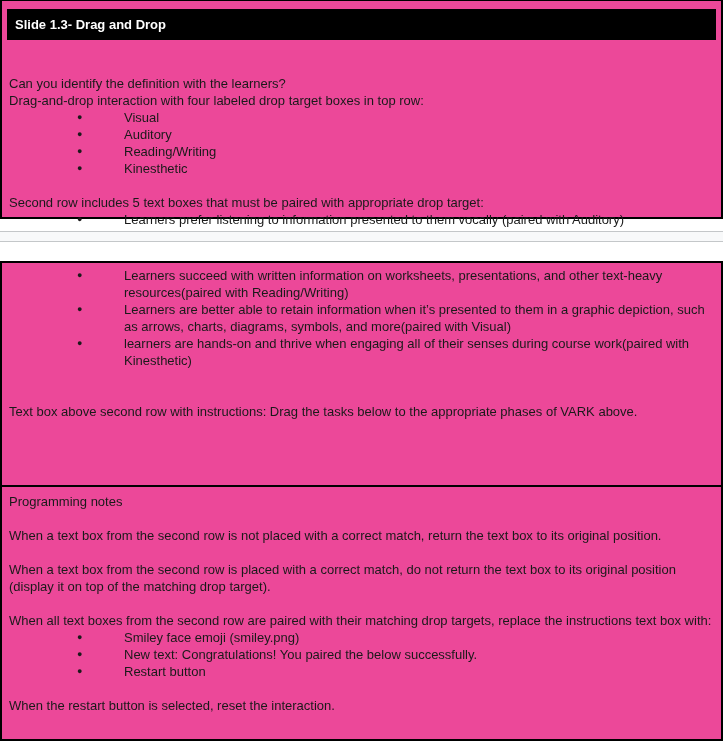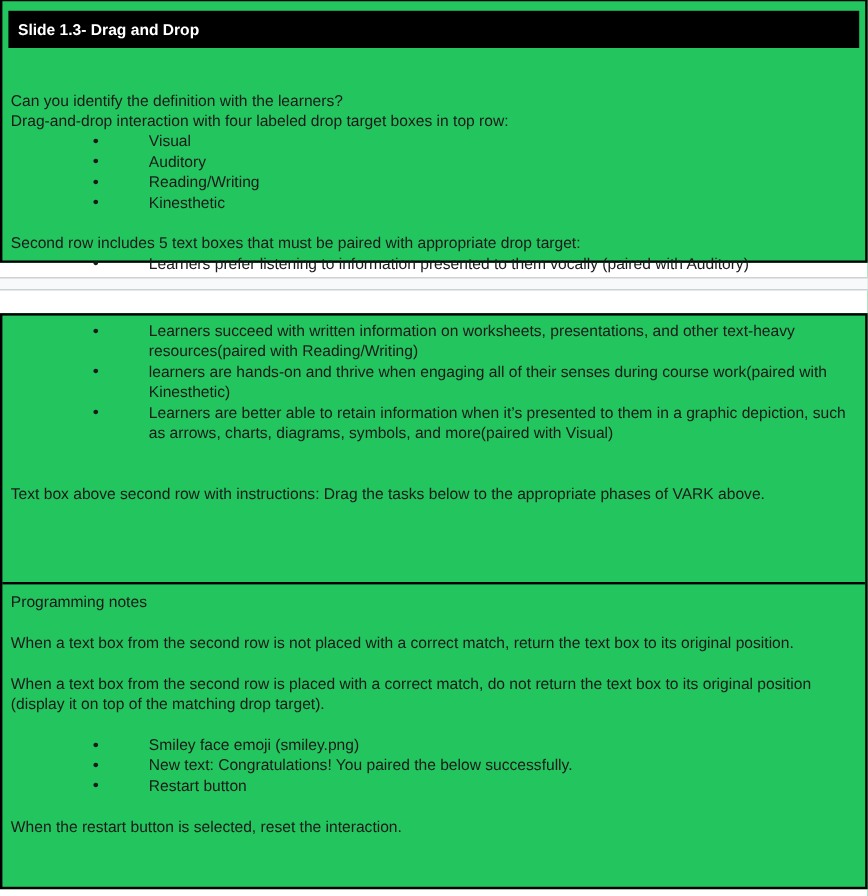--- a/index.html
+++ b/index.html
@@ -2,21 +2,21 @@
 <html><head>
 <meta charset="utf-8">
 <style>
   html,body{margin:0;padding:0;}
   body{
     width:723px;height:747px;background:#ffffff;position:relative;overflow:hidden;
     font-family:"Liberation Sans",sans-serif;font-size:13px;line-height:17px;color:#1a1a1a;
   }
   .frag{
     position:absolute;left:0;width:723px;box-sizing:border-box;
-    border:2px solid #000;background:#22c55e;
+    border:2px solid #000;background:#ec4899;
   }
   .frag1{top:0;height:219px;border-top-width:1px;}
   .frag2{top:261px;height:480px;}
   .header-bar{
     margin:8px 5px 0 5px;height:31px;line-height:31px;background:#000;color:#fff;
     font-weight:bold;padding-left:8px;box-sizing:border-box;
   }
   .cell{padding:0 8px 0 7px;}
   .cell-top{padding-top:16px;margin-top:19px;}
   .cell-top2{padding-top:4px;}
@@ -58,34 +58,35 @@
     </ul>
   </div>
 </div>
 
 <div class="page-break"></div>
 
 <div class="frag frag2">
   <div class="rowA cell cell-top2">
     <ul class="doc-list">
       <li>Learners succeed with written information on worksheets, presentations, and other text-heavy resources(paired with Reading/Writing)</li>
+      <li>Learners are better able to retain information when it’s presented to them in a graphic depiction, such as arrows, charts, diagrams, symbols, and more(paired with Visual)</li>
       <li>learners are hands-on and thrive when engaging all of their senses during course work(paired with Kinesthetic)</li>
-      <li>Learners are better able to retain information when it’s presented to them in a graphic depiction, such as arrows, charts, diagrams, symbols, and more(paired with Visual)</li>
     </ul>
     <div class="blank"></div>
     <div class="blank"></div>
     <p class="doc">Text box above second row with instructions: Drag the tasks below to the appropriate phases of VARK above.</p>
   </div>
   <div class="rowB cell">
     <p class="doc bold">Programming notes</p>
     <div class="blank"></div>
     <p class="doc">When a text box from the second row is not placed with a correct match, return the text box to its original position.</p>
     <div class="blank"></div>
     <p class="doc">When a text box from the second row is placed with a correct match, do not return the text box to its original position (display it on top of the matching drop target).</p>
     <div class="blank"></div>
+    <p class="doc">When all text boxes from the second row are paired with their matching drop targets, replace the instructions text box with:</p>
     <ul class="doc-list">
       <li>Smiley face emoji (smiley.png)</li>
       <li>New text: Congratulations! You paired the below successfully.</li>
       <li>Restart button</li>
     </ul>
     <div class="blank"></div>
     <p class="doc">When the restart button is selected, reset the interaction.</p>
   </div>
 </div>
 

